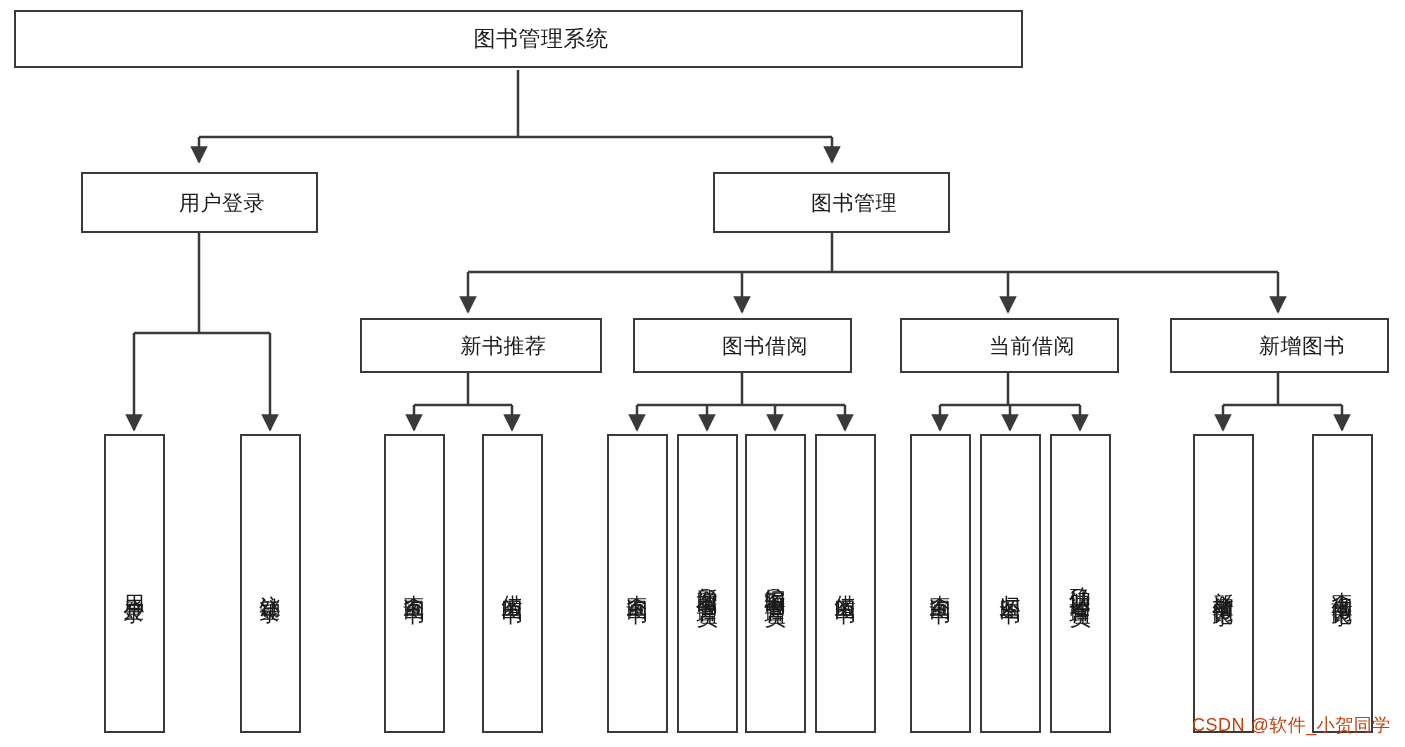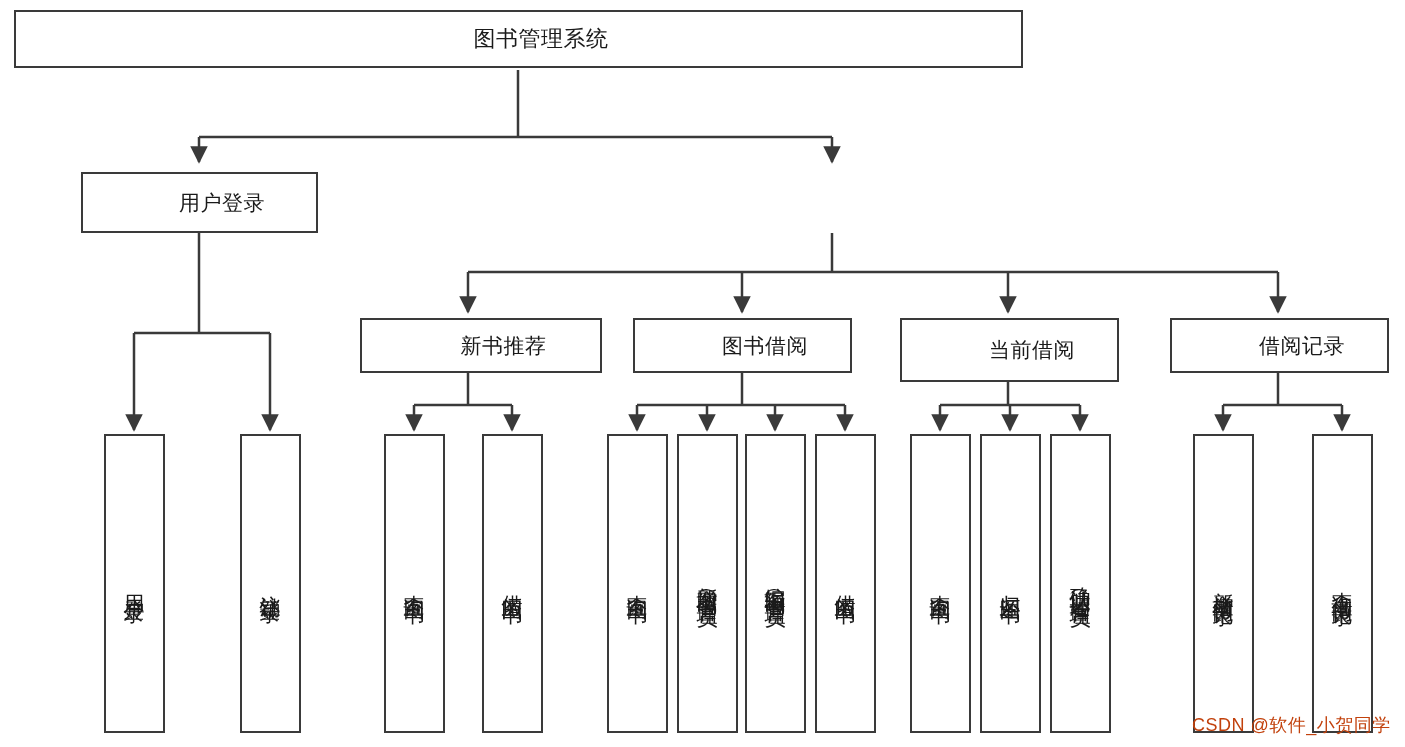--- a/index.html
+++ b/index.html
@@ -117,25 +117,26 @@
       <path d="M 1278 373 L 1278 405"></path>
       <path d="M 1223 405 L 1342 405"></path>
       <path d="M 1223 405 L 1223 430" marker-end="url(#arrow)"></path>
       <path d="M 1342 405 L 1342 430" marker-end="url(#arrow)"></path>
     </g>
   </svg>
 
   <div class="node root horiz" style="left:14px; top:10px; width:1009px; height:58px;">图书管理系统</div>
 
   <div class="node horiz" style="left:81px; top:172px; width:237px; height:61px;">用户登录</div>
+  <div class="node horiz" style="left:713px; top:172px; width:237px; height:61px;">图书管理</div>
 
   <div class="node horiz" style="left:360px; top:318px; width:242px; height:55px;">新书推荐</div>
   <div class="node horiz" style="left:633px; top:318px; width:219px; height:55px;">图书借阅</div>
-  <div class="node horiz" style="left:900px; top:318px; width:219px; height:64px;">当前借阅</div>
-  <div class="node horiz" style="left:1170px; top:318px; width:219px; height:55px;">借阅记录</div>
+  <div class="node horiz" style="left:900px; top:318px; width:219px; height:55px;">当前借阅</div>
+  <div class="node horiz" style="left:1170px; top:318px; width:219px; height:55px;">新增图书</div>
 
   <div class="node vert" style="left:104px; top:434px; width:61px; height:299px;">
     <span class="vtext">用户登录</span>
   </div>
   <div class="node vert" style="left:240px; top:434px; width:61px; height:299px;">
     <span class="vtext">注销登录</span>
   </div>
 
   <div class="node vert" style="left:384px; top:434px; width:61px; height:299px;">
     <span class="vtext">查询图书</span>

